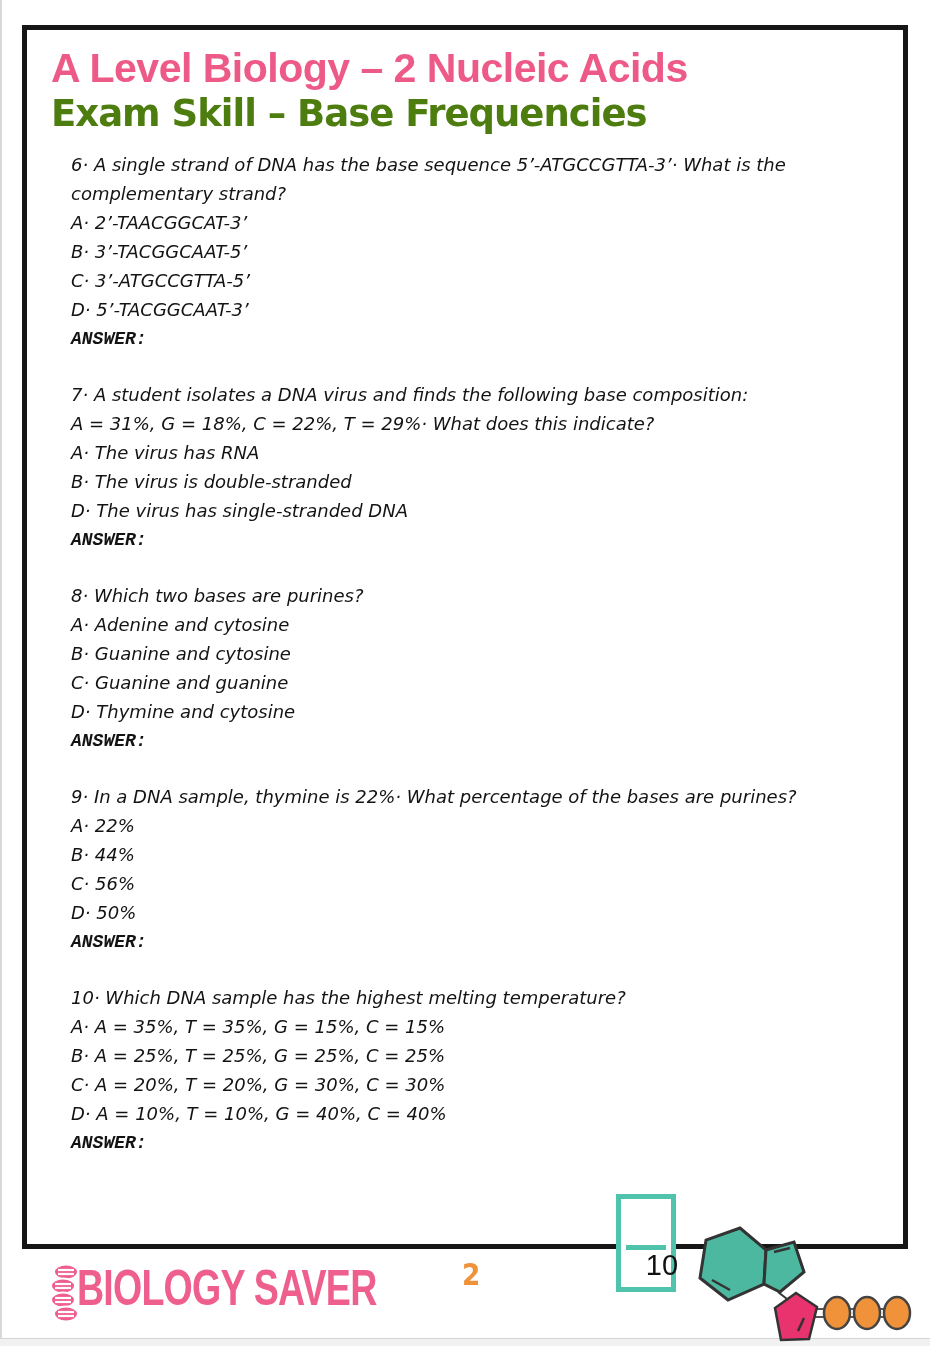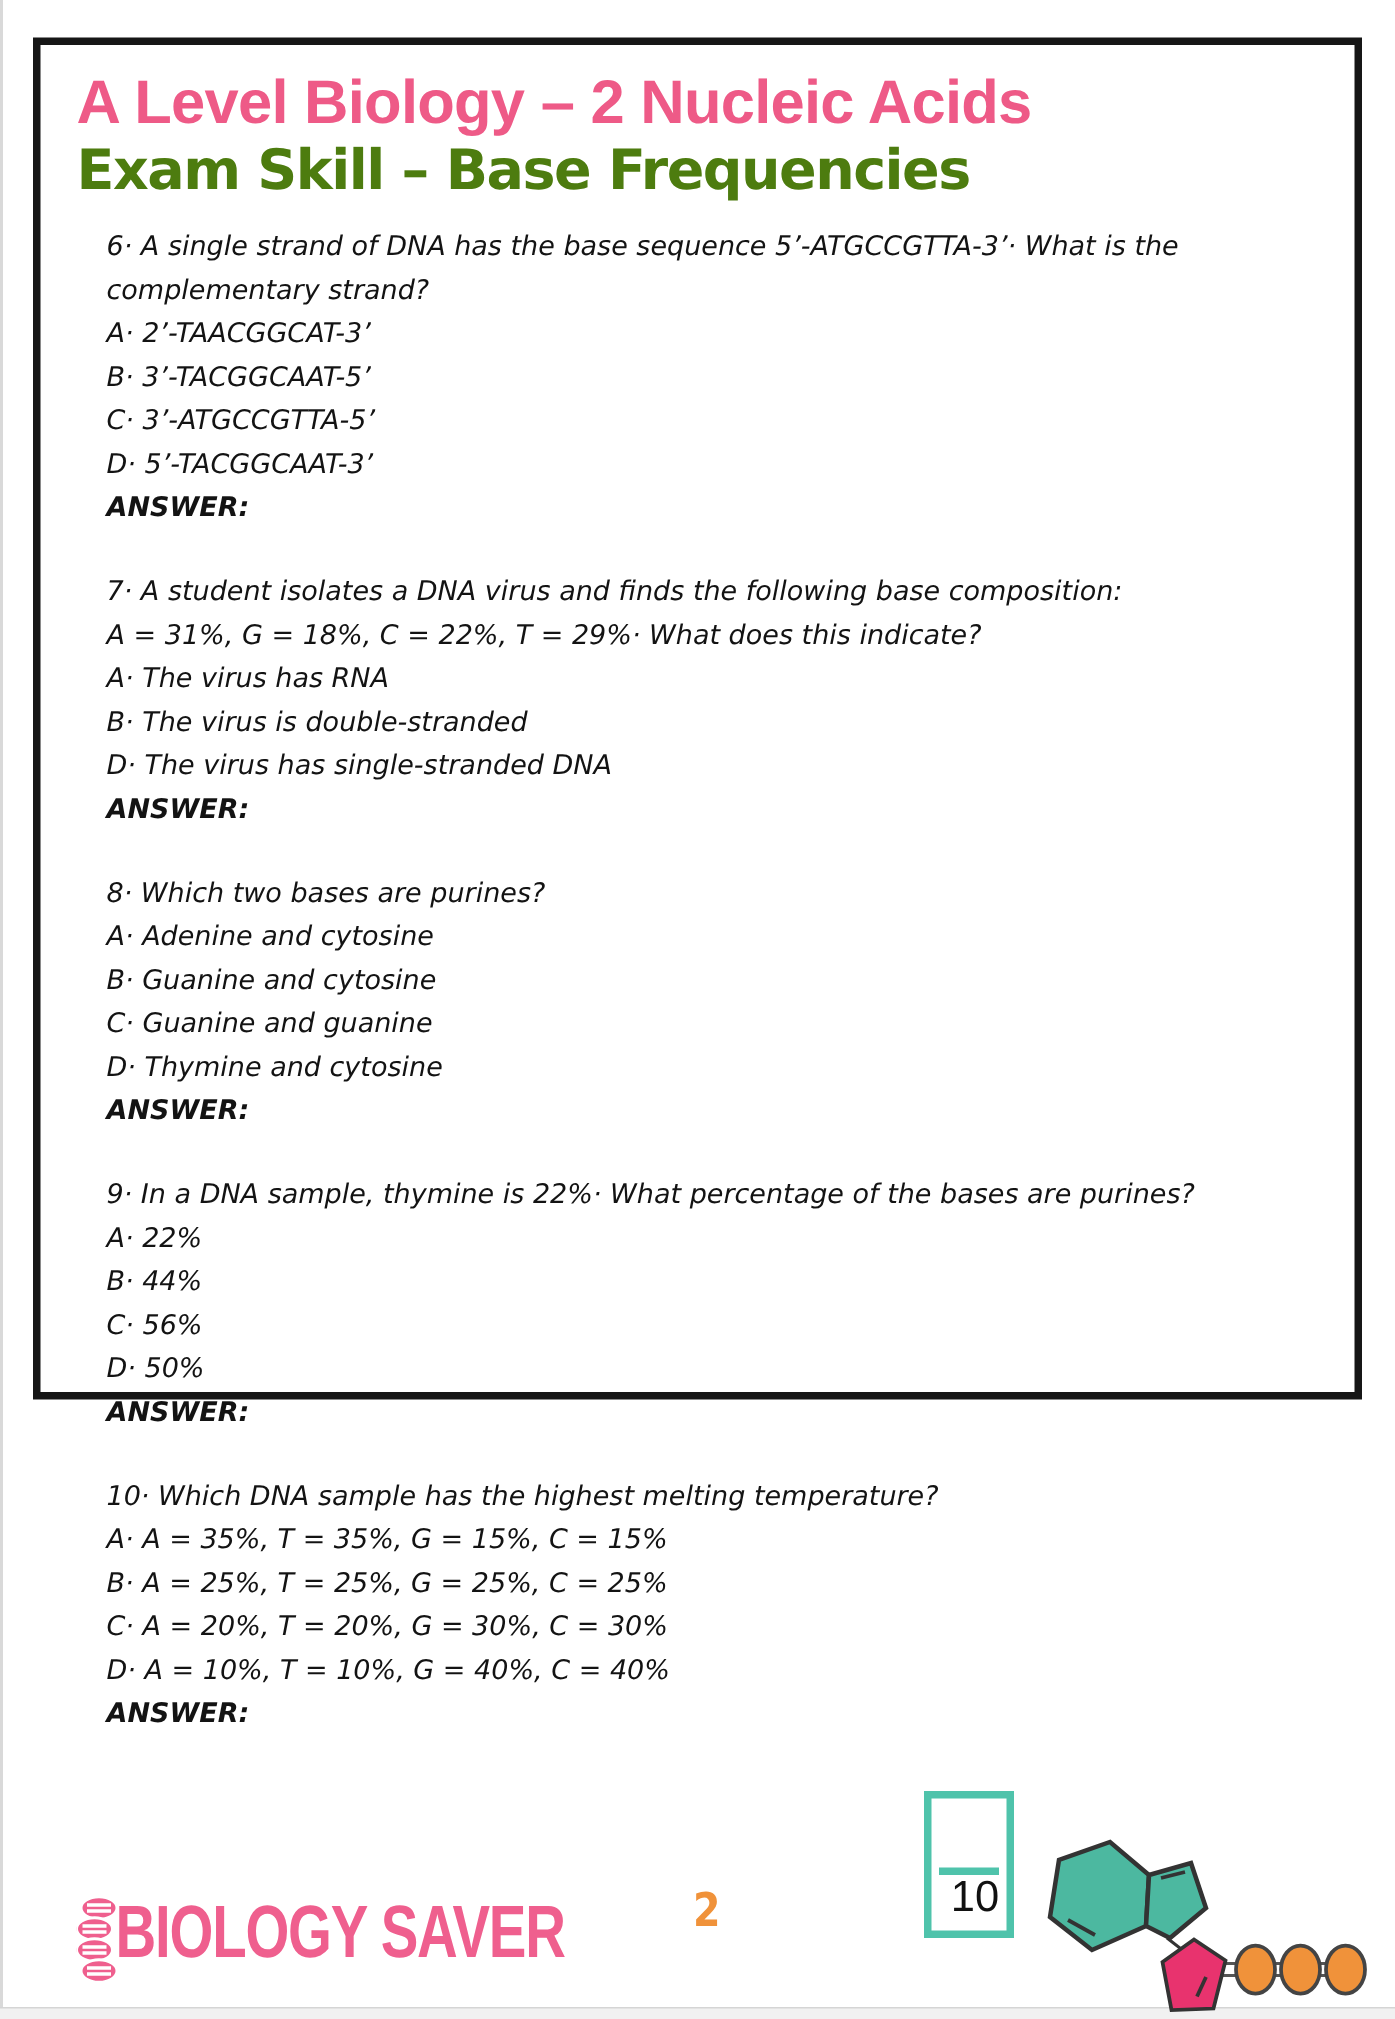--- a/index.html
+++ b/index.html
@@ -19,21 +19,21 @@
     background: #d9d9d9;
   }
   .viewer-edge-bottom {
     position: absolute; left: 0; bottom: 0; width: 100%; height: 8px;
     background: #f1f1f1; border-top: 1px solid #d5d5d5;
     box-sizing: border-box;
   }
   .page-frame {
     position: absolute;
     left: 22px; top: 25px;
-    width: 886px; height: 908px;
+    width: 886px; height: 1224px;
     border: 5px solid #161616;
     box-sizing: border-box;
     background: #ffffff;
     z-index: 1;
   }
   .page-title {
     color: #ee5a87;
     font-family: "Liberation Sans", sans-serif;
     font-weight: 700;
     font-size: 41px;
@@ -53,21 +53,21 @@
   .questions {
     margin: 15px 0 0 44px;
     width: 812px;
     font-family: "DejaVu Sans", sans-serif;
     font-style: italic;
     font-size: 18px;
     color: #131313;
   }
   .q-block { margin-bottom: 26px; }
   .q-line { line-height: 29px; white-space: nowrap; }
-  .q-answer { font-weight: bold; line-height: 30px; }
+  .q-answer { font-weight: bold; line-height: 30px; font-family: Liberation Mono, monospace; }
 
   .footer-logo {
     position: absolute;
     left: 51px; top: 1264px;
     display: flex; align-items: flex-start;
     z-index: 3;
   }
   .footer-logo .logo-text {
     color: #ef5f8e;
     font-family: "Liberation Sans", sans-serif;
@@ -99,21 +99,21 @@
     background: #ffffff;
     z-index: 2;
   }
   .score-divider {
     position: absolute;
     left: 5px; right: 5px; top: 46px; height: 5px;
     background: #4fc3ab;
   }
   .score-total {
     position: absolute;
-    left: 4px; bottom: 5px; width: 100%;
+    left: 16px; bottom: 5px; width: 100%;
     text-align: center;
     font-family: "Liberation Sans", sans-serif;
     font-size: 29px;
     color: #111111;
   }
   .molecule {
     position: absolute;
     left: 690px; top: 1190px;
     width: 240px; height: 156px;
     z-index: 4;

